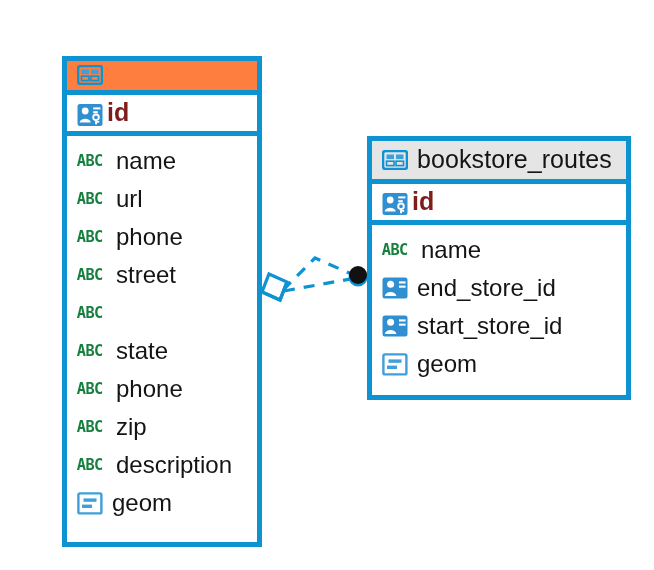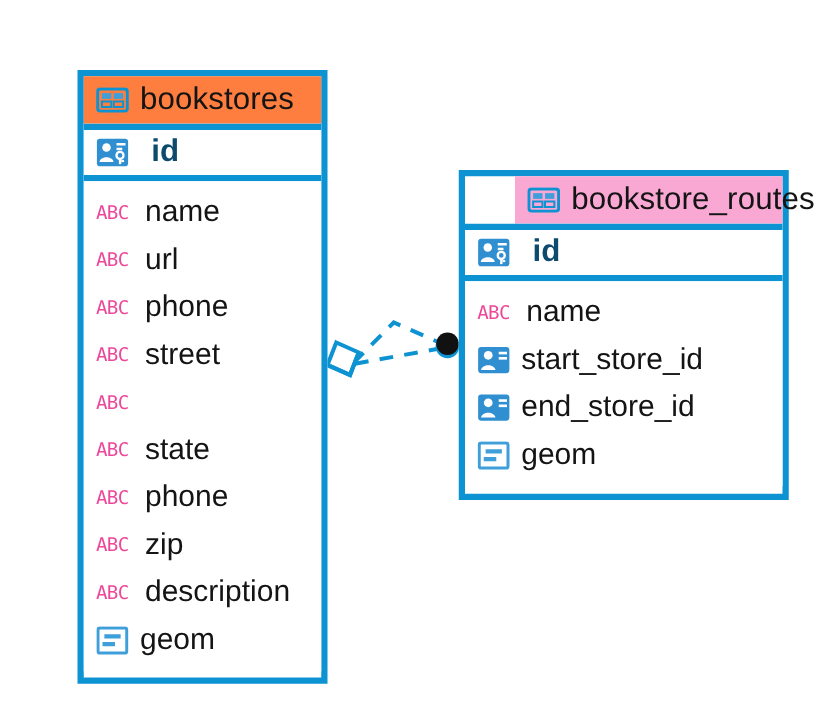--- a/index.html
+++ b/index.html
@@ -36,31 +36,31 @@
     display: flex;
     align-items: center;
     gap: 9px;
     padding: 4px 10px 5px 10px;
     font-size: 25px;
     color: #141414;
     letter-spacing: 0.1px;
     white-space: nowrap;
   }
   .entity-header.orange { background: #fd7e3e; }
-  .entity-header.grey   { background: #f9a8d4; margin-left: 40px; }
+  .entity-header.grey   { background: #e5e5e5; }
 
   .entity-pk-row {
     box-sizing: border-box;
     display: flex;
-    align-items: center;
-    gap: 18px;
+    align-items: flex-end;
+    gap: 4px;
     padding: 3px 10px 4px 10px;
     font-size: 25px;
     font-weight: bold;
-    color: #0c4a6e;
+    color: #7f1d1d;
     border-top: 5px solid #0d92d2;
     border-bottom: 5px solid #0d92d2;
     background: #ffffff;
     white-space: nowrap;
   }
 
   .entity-fields {
     padding: 6px 0 6px 0;
     background: #ffffff;
   }
@@ -84,22 +84,22 @@
     align-items: center;
     justify-content: center;
     line-height: 0;
   }
   .icon svg { display: block; }
 
   .abc-icon {
     flex: 0 0 auto;
     font-family: "DejaVu Sans Mono", monospace;
     font-size: 15px;
-    font-weight: normal;
-    color: #ec4899;
+    font-weight: bold;
+    color: #15803d;
     letter-spacing: -0.5px;
     line-height: 1;
     width: 30px;
     text-align: left;
     transform: scaleX(1.02);
   }
 
   
   .connector {
     position: absolute;
@@ -134,21 +134,20 @@
     <div class="entity-header orange">
       <span class="icon">
         <svg width="26" height="20" viewBox="0 0 26 20">
           <rect x="1" y="1" width="24" height="18" rx="2.5" fill="none" stroke="#0d92d2" stroke-width="2.6"></rect>
           <rect x="4.5" y="4.5" width="7.5" height="4.6" fill="#3f9fda"></rect>
           <rect x="14" y="4.5" width="7.5" height="4.6" fill="#3f9fda"></rect>
           <rect x="4.5" y="11.2" width="7.5" height="4.4" fill="none" stroke="#0d92d2" stroke-width="1.6"></rect>
           <rect x="14" y="11.2" width="7.5" height="4.4" fill="none" stroke="#0d92d2" stroke-width="1.6"></rect>
         </svg>
       </span>
-      <span>bookstores</span>
     </div>
 
     <div class="entity-pk-row">
       <span class="icon">
         <svg width="26" height="24" viewBox="0 0 26 24">
           <rect x="0.5" y="1" width="25" height="22" rx="2.5" fill="#2f8fd0"></rect>
           <circle cx="8.2" cy="8" r="3.4" fill="#ffffff"></circle>
           <path d="M 2.6 19.5 C 3.4 14.6 13 14.6 13.8 19.5 Z" fill="#ffffff"></path>
           <rect x="16.2" y="4.4" width="7.2" height="2" fill="#ffffff"></rect>
           <rect x="16.2" y="8.2" width="4.6" height="2" fill="#ffffff"></rect>
@@ -252,34 +251,34 @@
       <div class="field-row">
         <span class="icon">
           <svg width="26" height="24" viewBox="0 0 26 24">
             <rect x="0.5" y="1.5" width="25" height="21" rx="2.5" fill="#2f8fd0"></rect>
             <circle cx="8.6" cy="8.2" r="3.5" fill="#ffffff"></circle>
             <path d="M 2.8 20 C 3.7 14.8 13.5 14.8 14.4 20 Z" fill="#ffffff"></path>
             <rect x="17" y="5.4" width="6.6" height="2.1" fill="#ffffff"></rect>
             <rect x="17" y="9.6" width="6.6" height="2.1" fill="#ffffff"></rect>
           </svg>
         </span>
-        <span>start_store_id</span>
+        <span>end_store_id</span>
       </div>
 
       <div class="field-row">
         <span class="icon">
           <svg width="26" height="24" viewBox="0 0 26 24">
             <rect x="0.5" y="1.5" width="25" height="21" rx="2.5" fill="#2f8fd0"></rect>
             <circle cx="8.6" cy="8.2" r="3.5" fill="#ffffff"></circle>
             <path d="M 2.8 20 C 3.7 14.8 13.5 14.8 14.4 20 Z" fill="#ffffff"></path>
             <rect x="17" y="5.4" width="6.6" height="2.1" fill="#ffffff"></rect>
             <rect x="17" y="9.6" width="6.6" height="2.1" fill="#ffffff"></rect>
           </svg>
         </span>
-        <span>end_store_id</span>
+        <span>start_store_id</span>
       </div>
 
       <div class="field-row">
         <span class="icon">
           <svg width="26" height="23" viewBox="0 0 26 23">
             <rect x="1.4" y="1.4" width="23" height="20" rx="1.5" fill="none" stroke="#3f9fda" stroke-width="2.4"></rect>
             <rect x="6.5" y="6.4" width="13" height="3.4" fill="#3f9fda"></rect>
             <rect x="5" y="12.6" width="10" height="3.4" fill="#3f9fda"></rect>
           </svg>
         </span>

